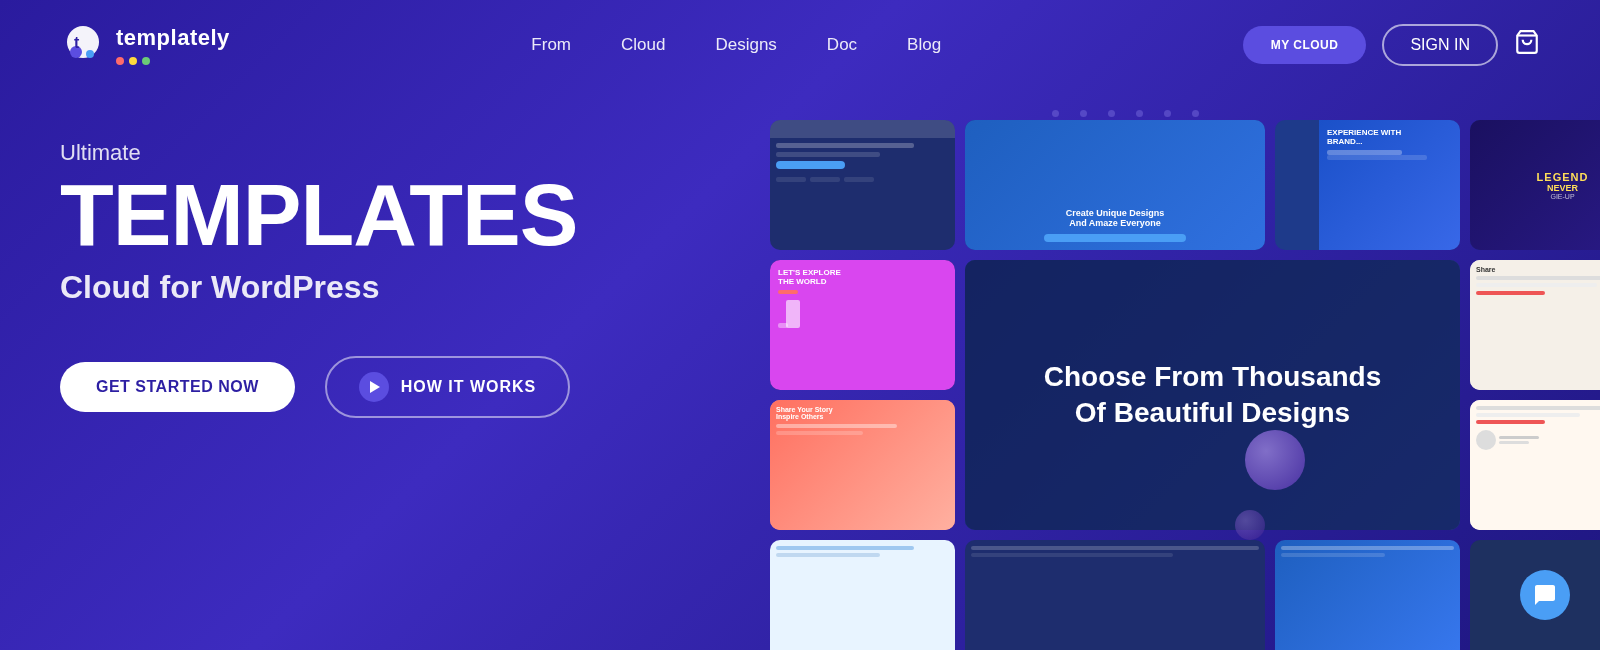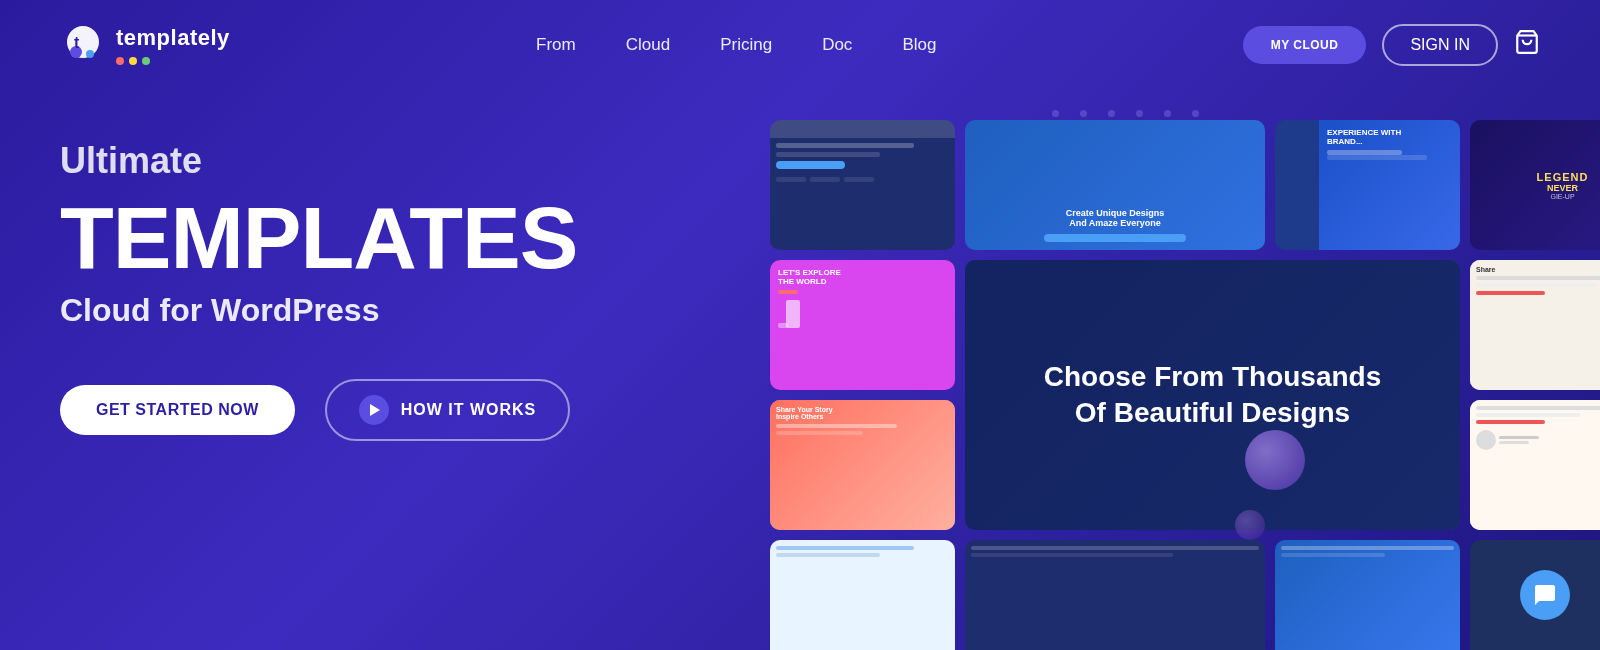--- a/index.html
+++ b/index.html
@@ -149,23 +149,23 @@
       z-index: 5;
     }
 
     .hero-left {
       flex: 0 0 650px;
       padding-top: 20px;
     }
 
     .hero-subtitle {
       color: rgba(255,255,255,0.85);
-      font-size: 36px;
-      font-weight: 700;
-      margin-bottom: 12px;
+      font-size: 22px;
+      font-weight: 400;
+      margin-bottom: 5px;
     }
 
     .hero-title {
       color: white;
       font-size: 88px;
       font-weight: 900;
       line-height: 1;
       margin-bottom: 10px;
       letter-spacing: -1px;
     }
@@ -403,21 +403,21 @@
           <div class="logo-dot" style="background:#ff6b6b;"></div>
           <div class="logo-dot" style="background:#ffd93d;"></div>
           <div class="logo-dot" style="background:#6bcb77;"></div>
         </div>
       </div>
     </div>
 
     <div class="nav-links">
       <a class="nav-link">From</a>
       <a class="nav-link">Cloud</a>
-      <a class="nav-link">Pricing</a>
+      <a class="nav-link">Designs</a>
       <a class="nav-link">Doc</a>
       <a class="nav-link">Blog</a>
     </div>
 
     <div class="nav-actions">
       <button class="btn-my-cloud">MY CLOUD</button>
       <button class="btn-sign-in">SIGN IN</button>
       <div class="cart-icon">
         <svg width="26" height="26" viewBox="0 0 24 24" fill="none" stroke="white" stroke-width="2">
           <path d="M6 2L3 6v14a2 2 0 002 2h14a2 2 0 002-2V6l-3-4z"></path>

